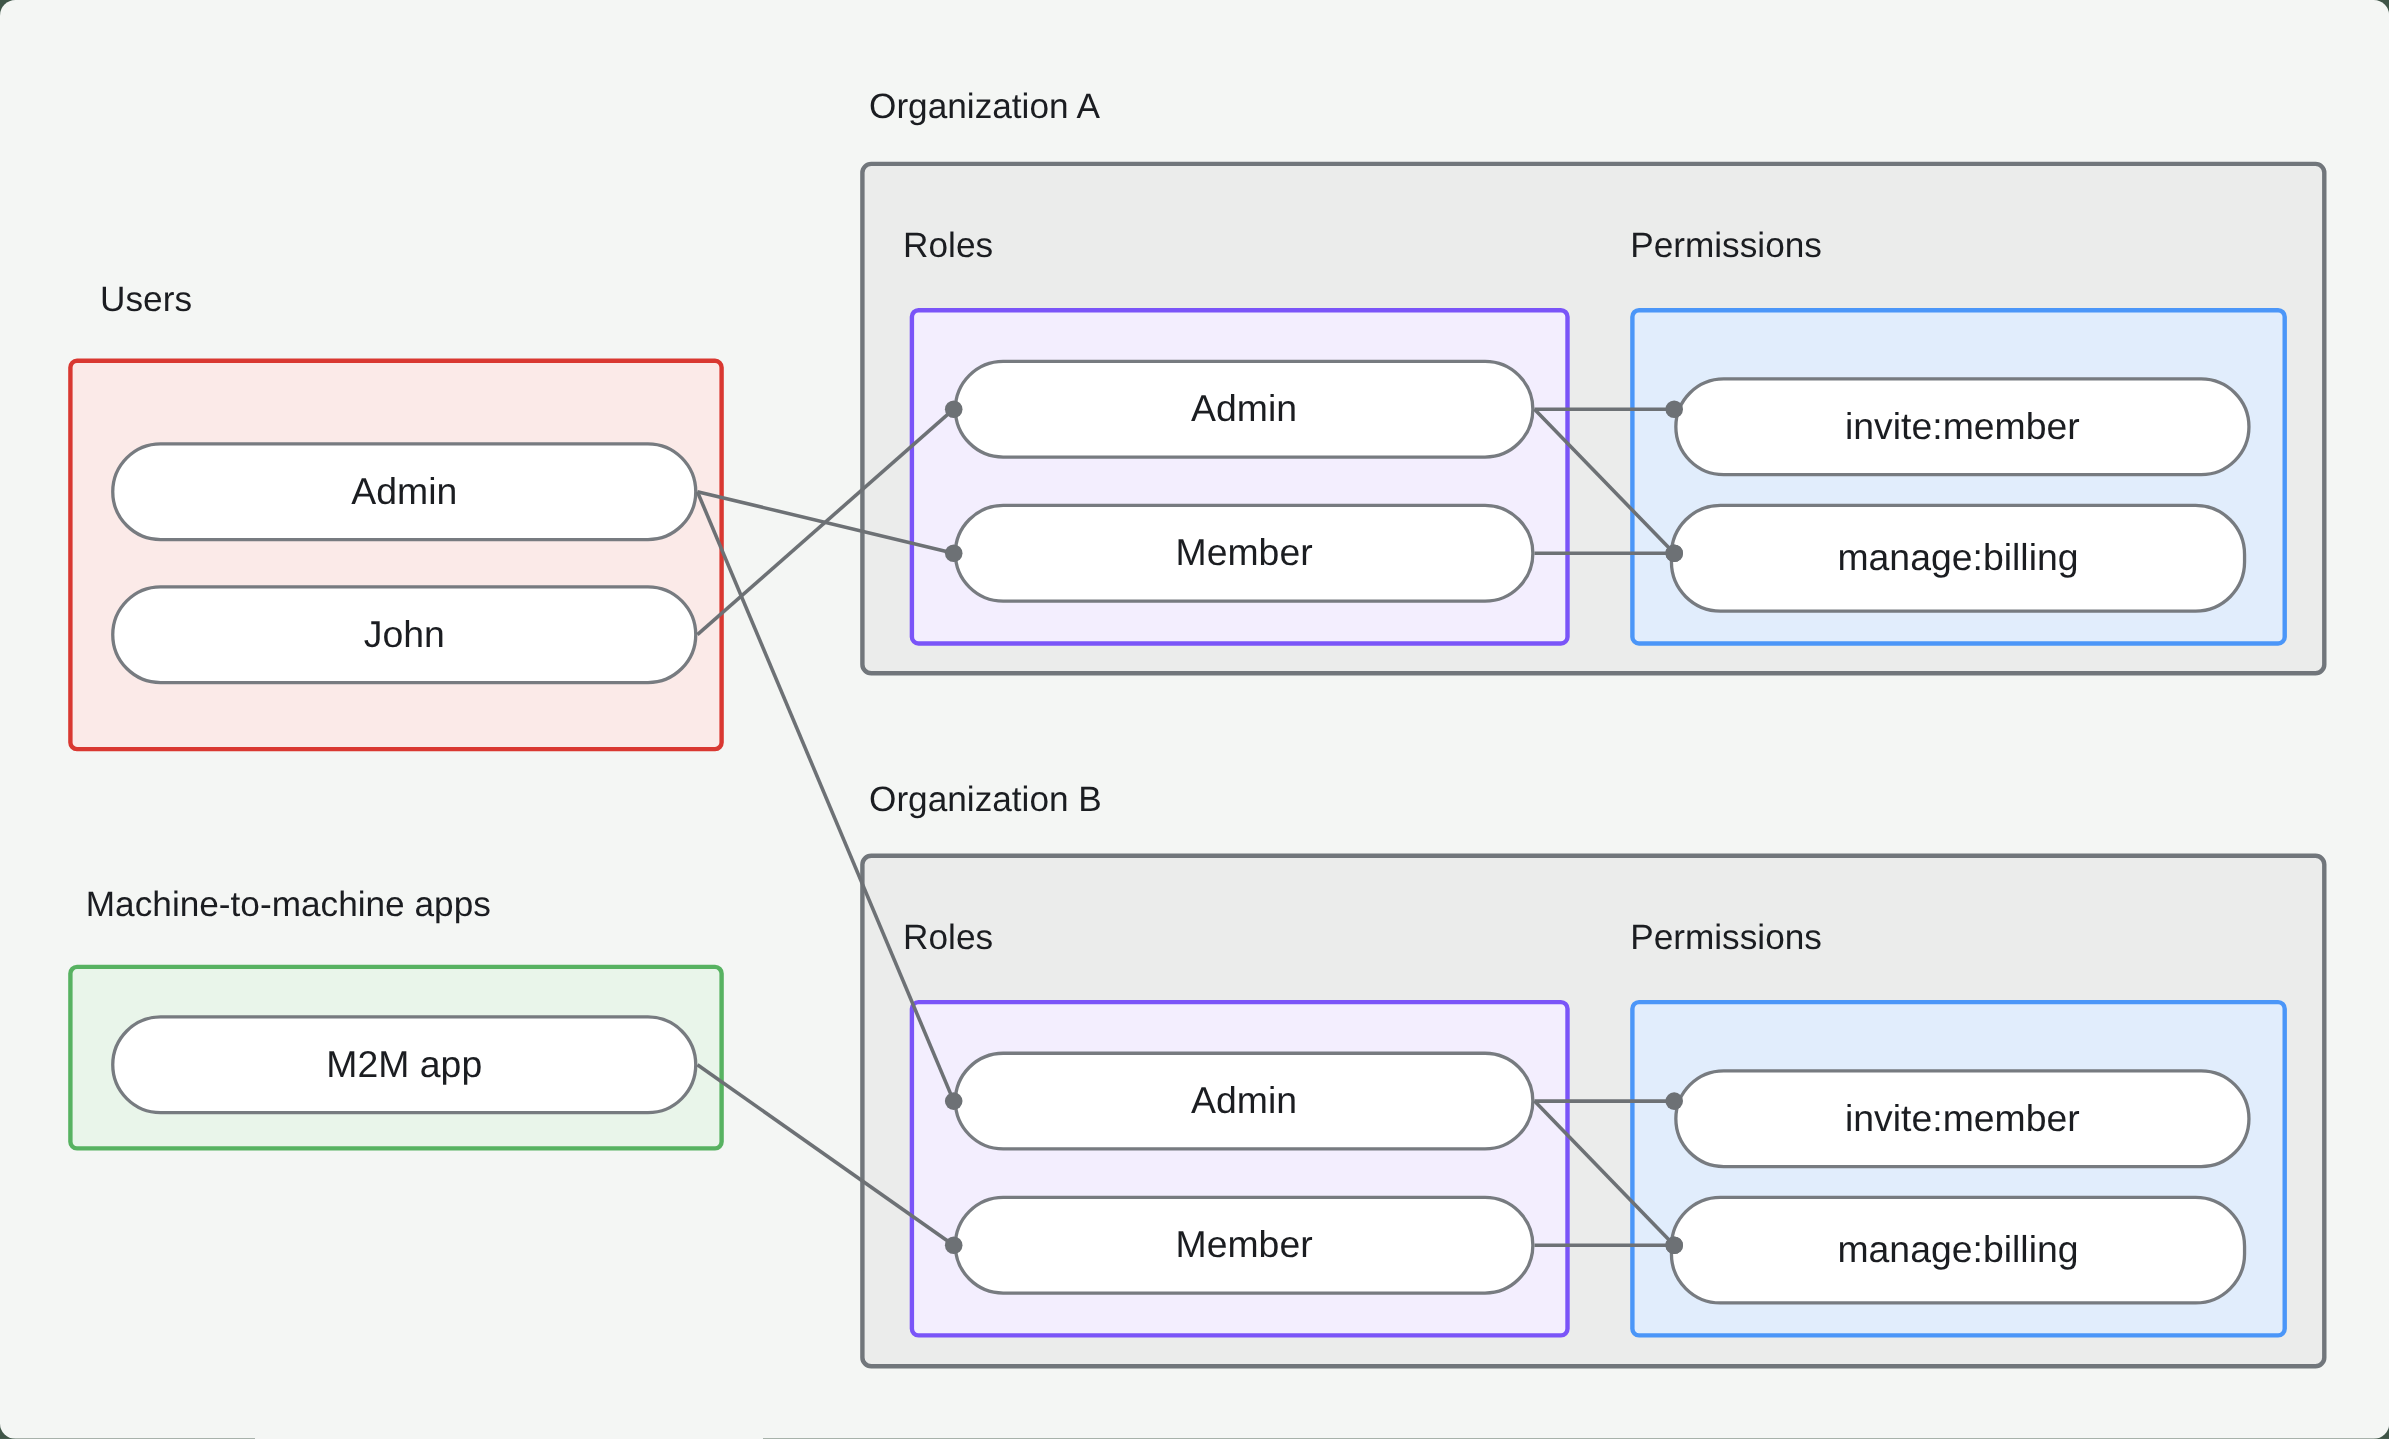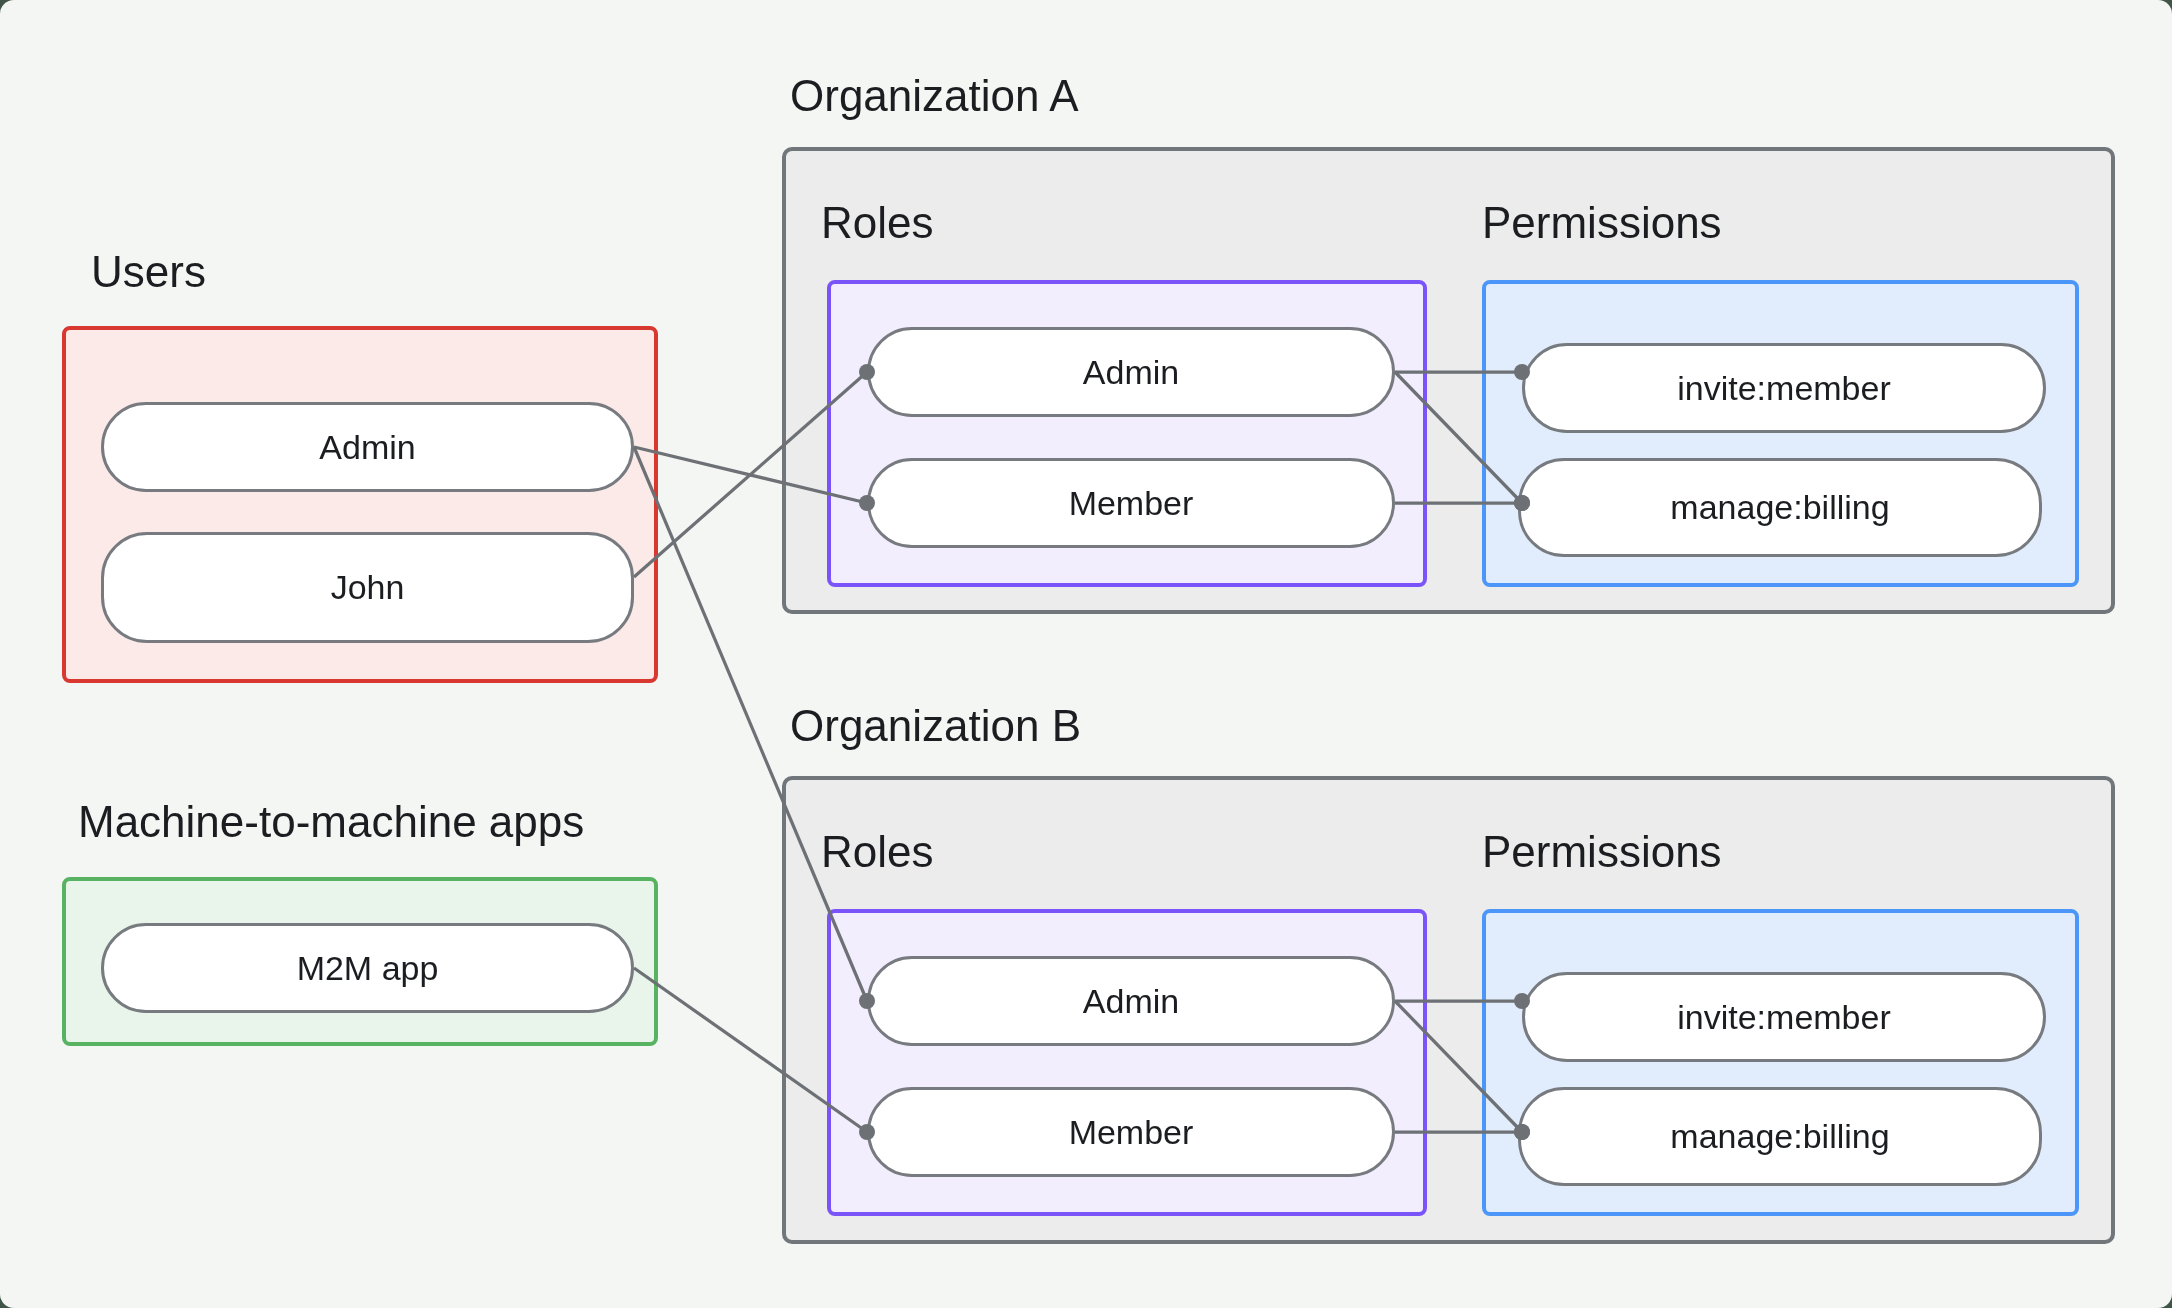--- a/index.html
+++ b/index.html
@@ -14,37 +14,37 @@
   }
   html,body{margin:0;padding:0;background:var(--outer-bg);}
   #canvas{
     position:relative; width:2172px; height:1308px;
     background:var(--canvas-bg); border-radius:14px; overflow:hidden;
     font-family:"Liberation Sans","DejaVu Sans",sans-serif;
     color:var(--text-color);
   }
   #edges{position:absolute; left:0; top:0; width:2172px; height:1308px; pointer-events:none; z-index:5;}
   .glabel{
-    position:absolute; font-size:44px; line-height:52px; font-weight:500;
+    position:absolute; font-size:32px; line-height:52px; font-weight:500;
     color:var(--text-color); white-space:nowrap; z-index:2;
   }
   .gbox{position:absolute; box-sizing:border-box; border-radius:10px; z-index:1;}
   .subbox{position:absolute; box-sizing:border-box; border-radius:8px;}
   .pill{
     position:absolute; box-sizing:border-box; background:var(--pill-fill);
     border:3px solid var(--pill-border); border-radius:46px;
     display:flex; align-items:center; justify-content:center;
     font-size:34px; white-space:nowrap; z-index:3;
   }
   
   #lbl-users{left:63px; top:246px;margin-left:28px;}
   #box-users{left:62px; top:326px; width:596px; height:357px;
     background:var(--users-fill); border:4px solid var(--users-border); border-radius:8px;}
   #pill-sarah{left:35px; top:72px; width:533px; height:90px;}
-  #pill-john{left:35px; top:202px; width:533px; height:111px;}
+  #pill-john{left:35px; top:202px; width:533px; height:90px;}
   
   #lbl-m2m{left:78px; top:796px;}
   #box-m2m{left:62px; top:877px; width:596px; height:169px;
     background:var(--m2m-fill); border:4px solid var(--m2m-border); border-radius:8px;}
   #pill-m2m{left:35px; top:42px; width:533px; height:90px;}
   
   #lbl-org-a{left:790px; top:70px;}
   #box-org-a{left:782px; top:147px; width:1333px; height:467px;
     background:var(--org-fill); border:4px solid var(--org-border);}
   #lbl-org-b{left:790px; top:700px;}

